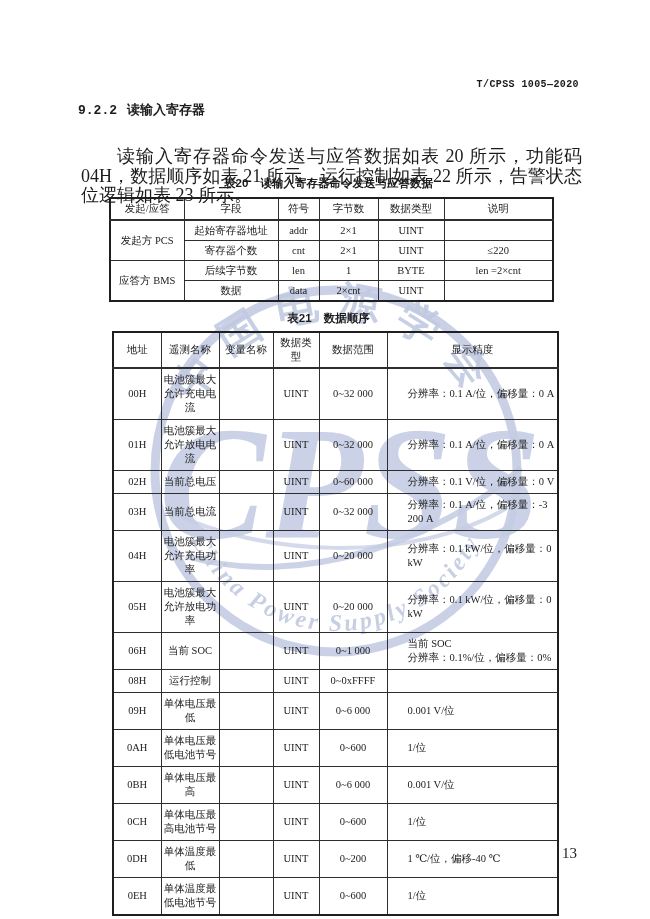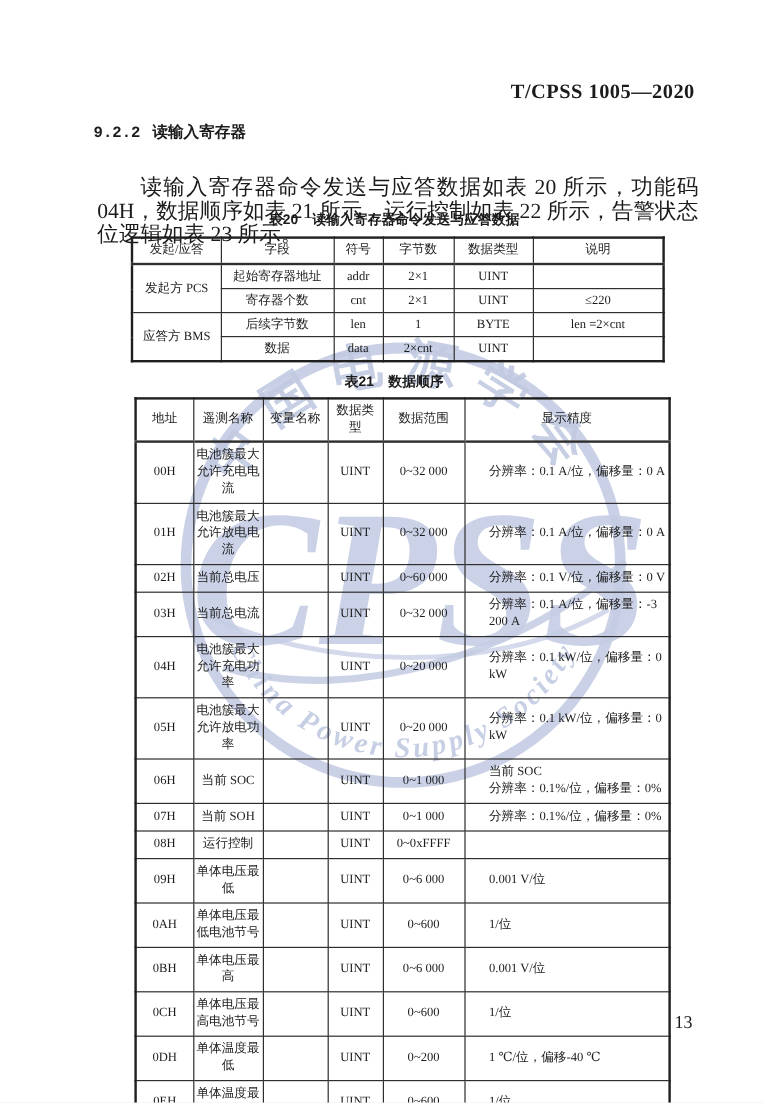--- a/index.html
+++ b/index.html
@@ -10,23 +10,23 @@
     overflow: hidden;
     font-family: "Liberation Serif", "DejaVu Serif", serif;
     color: #1b1b1b;
   }
   .content { position: absolute; inset: 0; z-index: 1; }
 
   
   .watermark { position: absolute; inset: 0; z-index: 0; opacity: 0.8; }
 
   .running-header {
-    position: absolute; top: 67px; right: 71px;
-    font-family: Liberation Serif, serif;
-    font-weight: bold; font-size: 17px; letter-spacing: 0.4px;
+    position: absolute; top: 79px; right: 71px;
+    font-family: Liberation Mono, monospace;
+    font-weight: bold; font-size: 10px; letter-spacing: 0.4px;
   }
   .section-heading {
     position: absolute; top: 101px; left: 78px;
     font-family: Liberation Mono, monospace;
     font-weight: bold; font-size: 13px;
   }
   .section-heading .num { margin-right: 10px; }
   .intro-para {
     position: absolute; top: 129px; left: 63px; width: 501px;
     font-size: 18px; line-height: 19.5px;
@@ -244,28 +244,20 @@
           <tr>
             <td>06H</td>
             <td>当前 SOC</td>
             <td></td>
             <td>UINT</td>
             <td>0~1 000</td>
             <td class="precision">当前 SOC
 分辨率：0.1%/位，偏移量：0%</td>
           </tr>
           <tr>
-            <td>07H</td>
-            <td>当前 SOH</td>
-            <td></td>
-            <td>UINT</td>
-            <td>0~1 000</td>
-            <td class="precision">分辨率：0.1%/位，偏移量：0%</td>
-          </tr>
-          <tr>
             <td>08H</td>
             <td>运行控制</td>
             <td></td>
             <td>UINT</td>
             <td>0~0xFFFF</td>
             <td class="precision"></td>
           </tr>
           <tr>
             <td>09H</td>
             <td>单体电压最低</td>

